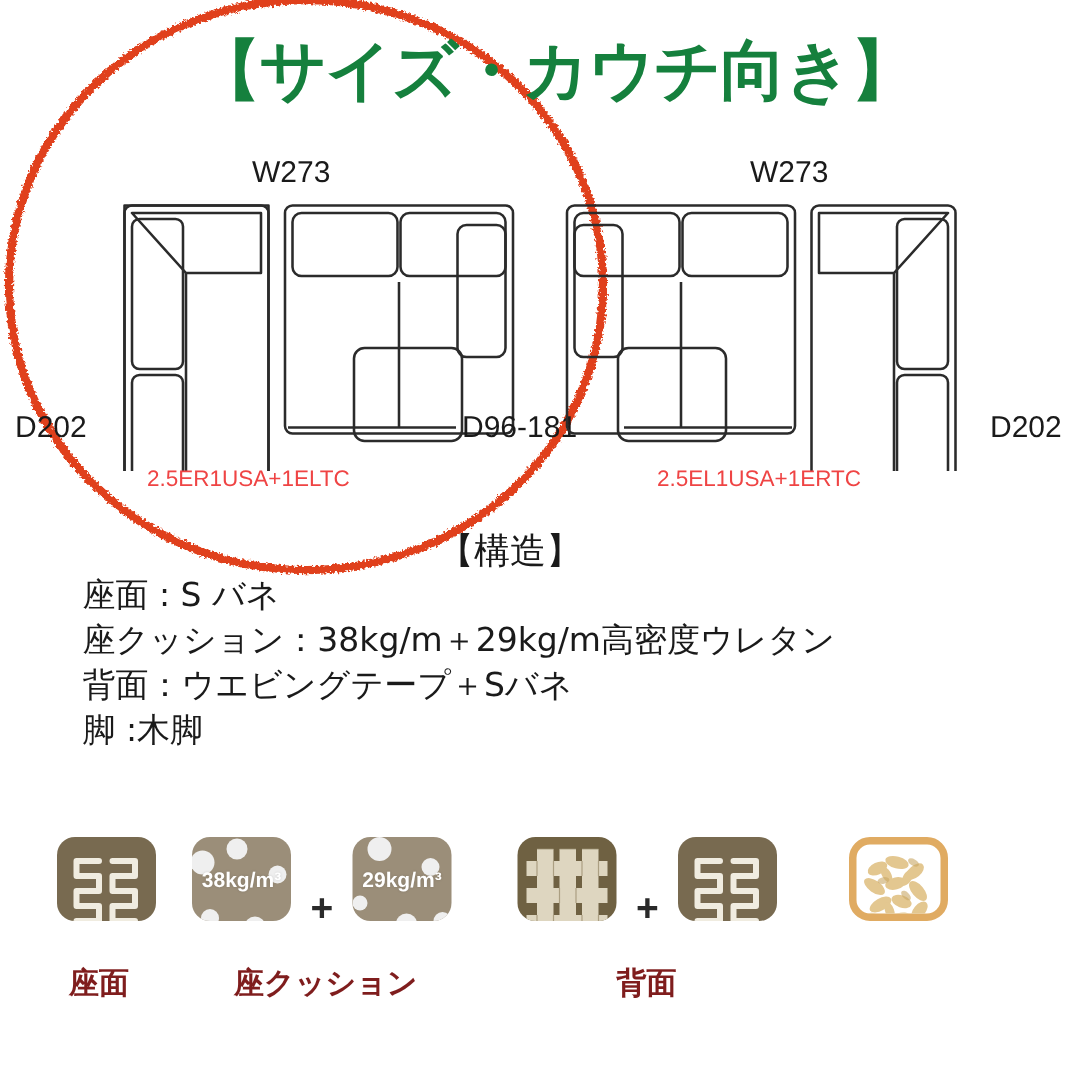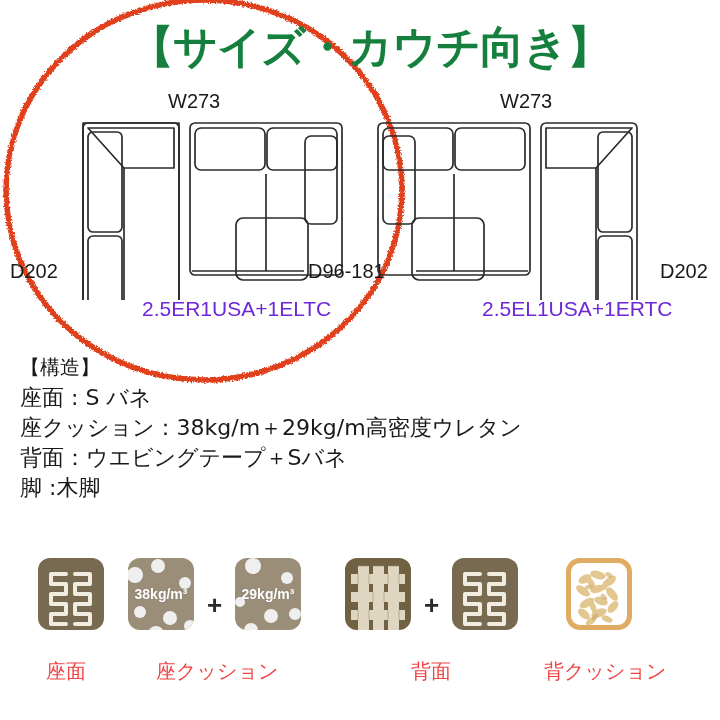--- a/index.html
+++ b/index.html
@@ -41,21 +41,21 @@
     letter-spacing: -1px;
     color: #15803d;
     white-space: nowrap;
     font-family: "DejaVu Sans", "Liberation Sans", sans-serif;
   }
 
   
   .diagrams {
     position: absolute;
     left: 0;
-    top: 90px;
+    top: 104px;
     width: 657px;
     height: 250px;
   }
   .diagram {
     position: absolute;
     top: 0;
     width: 360px;
     height: 250px;
   }
   .diagram.left  { left: 0; }
@@ -63,25 +63,24 @@
 
   .dim-label {
     position: absolute;
     font-size: 20px;
     color: #1a1a1a;
     white-space: nowrap;
     font-family: "Liberation Sans", "DejaVu Sans", sans-serif;
   }
   .model-label {
     position: absolute;
-    font-size: 21px;
-    color: #6d28d9;
-    white-space: nowrap;
-    font-family: "Liberation Sans", "DejaVu Sans", sans-serif;
-    margin-left: 44px;
+    font-size: 15px;
+    color: #ef4444;
+    white-space: nowrap;
+    font-family: "Liberation Sans", "DejaVu Sans", sans-serif;
   }
 
   
   .lbl-w-left  { left: 168px; top: 0px; }
   .lbl-d-left  { left: 10px;  top: 170px; }
   .lbl-d-right { left: 308px; top: 170px; }
   .lbl-model-left { left: 98px; top: 207px; }
 
   
   .lbl-w-right2   { left: 140px; top: 0px; }
@@ -89,49 +88,51 @@
   .lbl-model-right{ left: 78px; top: 207px; }
 
   
   .struct {
     position: absolute;
     left: 20px;
     top: 352px;
     width: 640px;
   }
   .struct-head {
-    font-size: 20px;
+    font-size: 24px;
     line-height: 31px;
     color: #1a1a1a;
     font-family: "DejaVu Sans", "Liberation Sans", sans-serif;
+    text-align: center;
   }
   .struct-line {
     font-size: 22px;
     line-height: 30px;
     color: #1a1a1a;
     white-space: nowrap;
     font-family: "DejaVu Sans", "Liberation Sans", sans-serif;
+    margin-left: 35px;
   }
 
   
   .materials {
     position: absolute;
     left: 0;
     top: 558px;
     width: 720px;
     height: 130px;
   }
   .mat-item {
     position: absolute;
     top: 0;
   }
   .icon-box {
     position: relative;
     width: 66px;
-    height: 72px;
+    height: 56px;
     border-radius: 12px;
     overflow: hidden;
   }
   .icon-box.spring  { background: #786a50; }
   .icon-box.foam    { background: #9b8e79; }
   .icon-box.webbing { background: #6f6142; }
   .icon-box.fiber   { background: #ffffff; border: 5px solid #e0ab62; box-sizing: border-box; border-radius: 14px; }
 
   .foam-text {
     position: absolute;
@@ -149,25 +150,26 @@
   .plus {
     position: absolute;
     top: 32px;
     font-size: 26px;
     font-weight: bold;
     color: #2a2a2a;
     font-family: "Liberation Sans", "DejaVu Sans", sans-serif;
   }
   .mat-caption {
     position: absolute;
-    top: 100px;
+    top: 84px;
     font-size: 20px;
-    color: #ef4444;
+    color: #7f1d1d;
     white-space: nowrap;
     font-family: "DejaVu Sans", "Liberation Sans", sans-serif;
+    font-weight: bold;
   }
 
   svg { display: block; }
 </style>
 </head>
 <body>
 
 <div id="root">
 
   <svg class="annot-ellipse" viewBox="0 0 420 400">
@@ -371,18 +373,17 @@
             <ellipse cx="20" cy="58" rx="6" ry="3" transform="rotate(-35 20 58)"></ellipse>
           </g>
           <g fill="#c9a765" opacity="0.6">
             <ellipse cx="18" cy="24" rx="4" ry="2.2" transform="rotate(-10 18 24)"></ellipse>
             <ellipse cx="33" cy="34" rx="4" ry="2.2" transform="rotate(45 33 34)"></ellipse>
             <ellipse cx="24" cy="54" rx="4" ry="2.2" transform="rotate(-45 24 54)"></ellipse>
             <ellipse cx="38" cy="12" rx="4" ry="2.2" transform="rotate(30 38 12)"></ellipse>
           </g>
         </svg>
       </div>
-      <div class="mat-caption" style="left:-22px">背クッション</div>
     </div>
 
   </div>
 
 </div>
 
 </body></html>

